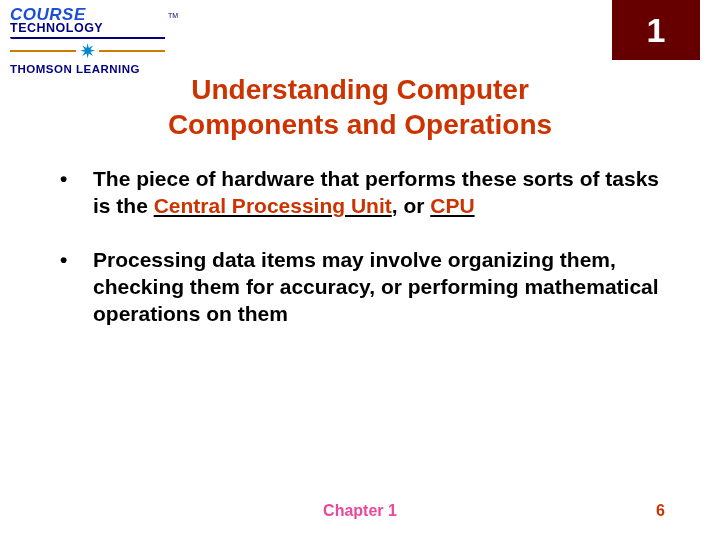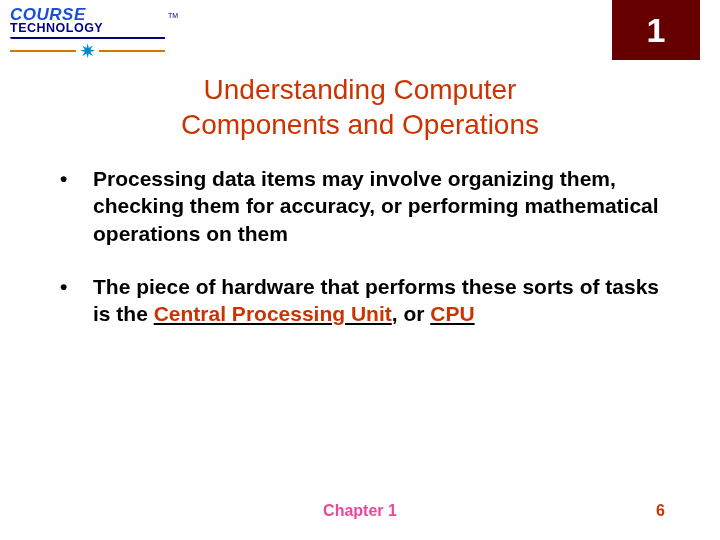--- a/index.html
+++ b/index.html
@@ -86,21 +86,21 @@
     justify-content: center;
     font-family: Arial, sans-serif;
   }
   .slide-title {
     position: absolute;
     top: 72px;
     left: 155px;
     width: 410px;
     color: #cc3300;
     font-size: 28px;
-    font-weight: normal;
+    font-weight: bold;
     text-align: center;
     line-height: 1.25;
   }
   .content {
     position: absolute;
     top: 165px;
     left: 48px;
     right: 50px;
   }
   .content ul {
@@ -154,32 +154,33 @@
 
 <div class="logo-area">
   <div class="logo-course">COURSE</div>
   <div class="logo-tech">TECHNOLOGY</div>
   <div class="logo-underline"></div>
   <div class="star-row">
     <div class="star-line"></div>
     <div class="star">✷</div>
     <div class="star-line"></div>
   </div>
+  <div class="logo-thomson">THOMSON LEARNING</div>
 </div>
 <div class="tm">TM</div>
 
 <div class="chapter-badge">1</div>
 
 <div class="slide-title">Understanding Computer Components and Operations</div>
 
 <div class="content">
   <ul>
     <li>
-      <span>Processing data items may involve organizing them, checking them for accuracy, or performing mathematical operations on them</span>
+      <span>The piece of hardware that performs these sorts of tasks is the </span><span class="hl">Central Processing Unit</span><span>, or </span><span class="hl">CPU</span>
     </li>
     <li>
-      <span>The piece of hardware that performs these sorts of tasks is the </span><span class="hl">Central Processing Unit</span><span>, or </span><span class="hl">CPU</span>
+      <span>Processing data items may involve organizing them, checking them for accuracy, or performing mathematical operations on them</span>
     </li>
   </ul>
 </div>
 
 <div class="footer-chapter">Chapter 1</div>
 <div class="footer-page">6</div>
 
 </body></html>

